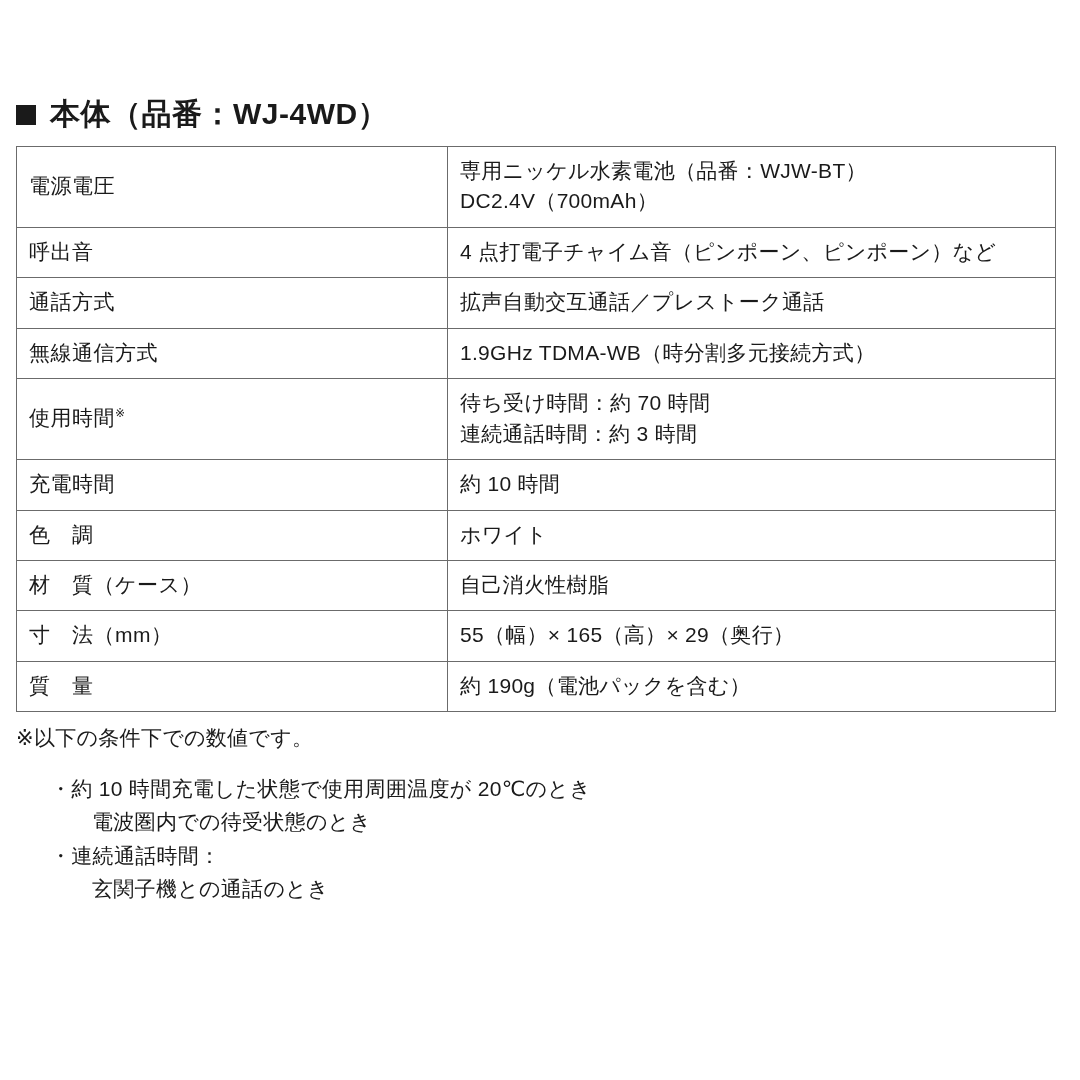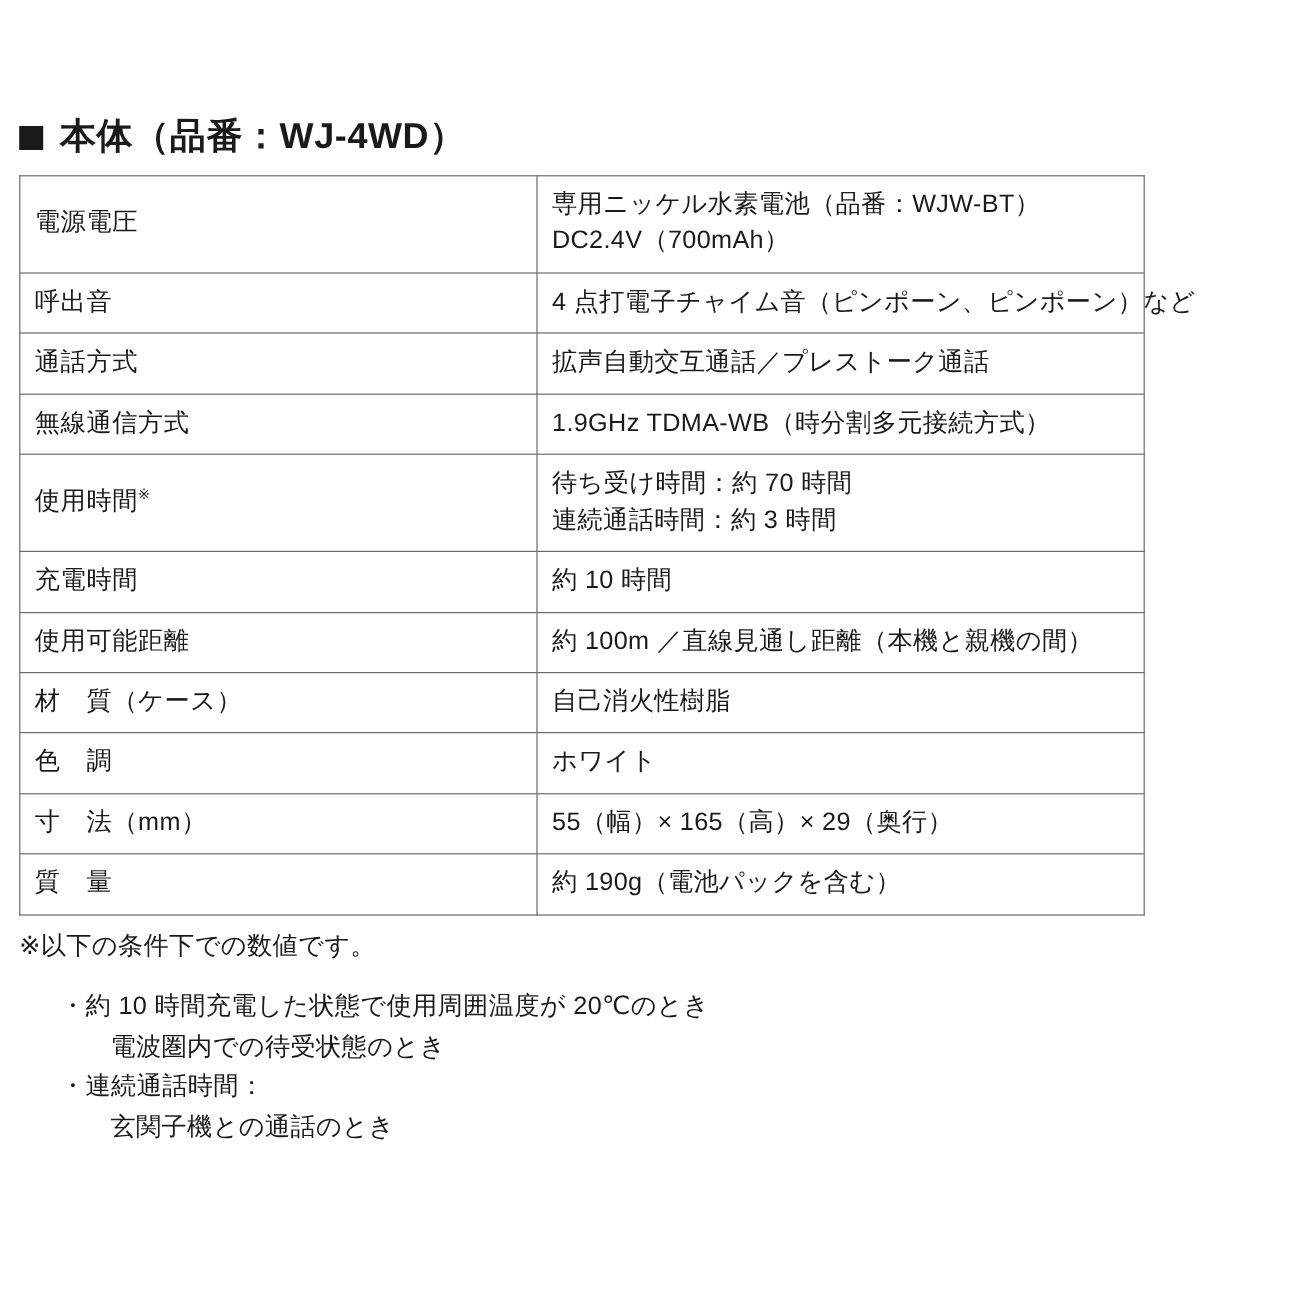--- a/index.html
+++ b/index.html
@@ -46,21 +46,21 @@
     font-size: 30px;
     font-weight: bold;
     letter-spacing: 0.5px;
     line-height: 1.1;
     white-space: nowrap;
   }
 
   
   table.spec {
     border-collapse: collapse;
-    width: 938px;
+    width: 1040px;
     margin: 0;
     table-layout: fixed;
   }
   table.spec td {
     border: 1px solid #6b6b6b;
     vertical-align: middle;
     font-size: 21px;
     line-height: 1.45;
     padding: 9px 12px 10px 12px;
     background: #fff;
@@ -135,35 +135,29 @@
           <span class="val-line">連続通話時間：約 3 時間</span>
         </td>
       </tr>
       <tr>
         <td class="label"><span>充電時間</span></td>
         <td class="value">
           <span class="val-line">約 10 時間</span>
         </td>
       </tr>
       <tr>
-        <td class="label"><span>使用可能距離</span></td>
+        <td class="label"><span>色　調</span></td>
         <td class="value">
-          <span class="val-line">約 100m ／直線見通し距離（本機と親機の間）</span>
+          <span class="val-line">ホワイト</span>
         </td>
       </tr>
       <tr>
         <td class="label"><span>材　質（ケース）</span></td>
         <td class="value">
           <span class="val-line">自己消火性樹脂</span>
-        </td>
-      </tr>
-      <tr>
-        <td class="label"><span>色　調</span></td>
-        <td class="value">
-          <span class="val-line">ホワイト</span>
         </td>
       </tr>
       <tr>
         <td class="label"><span>寸　法（mm）</span></td>
         <td class="value">
           <span class="val-line">55（幅）× 165（高）× 29（奥行）</span>
         </td>
       </tr>
       <tr>
         <td class="label"><span>質　量</span></td>

